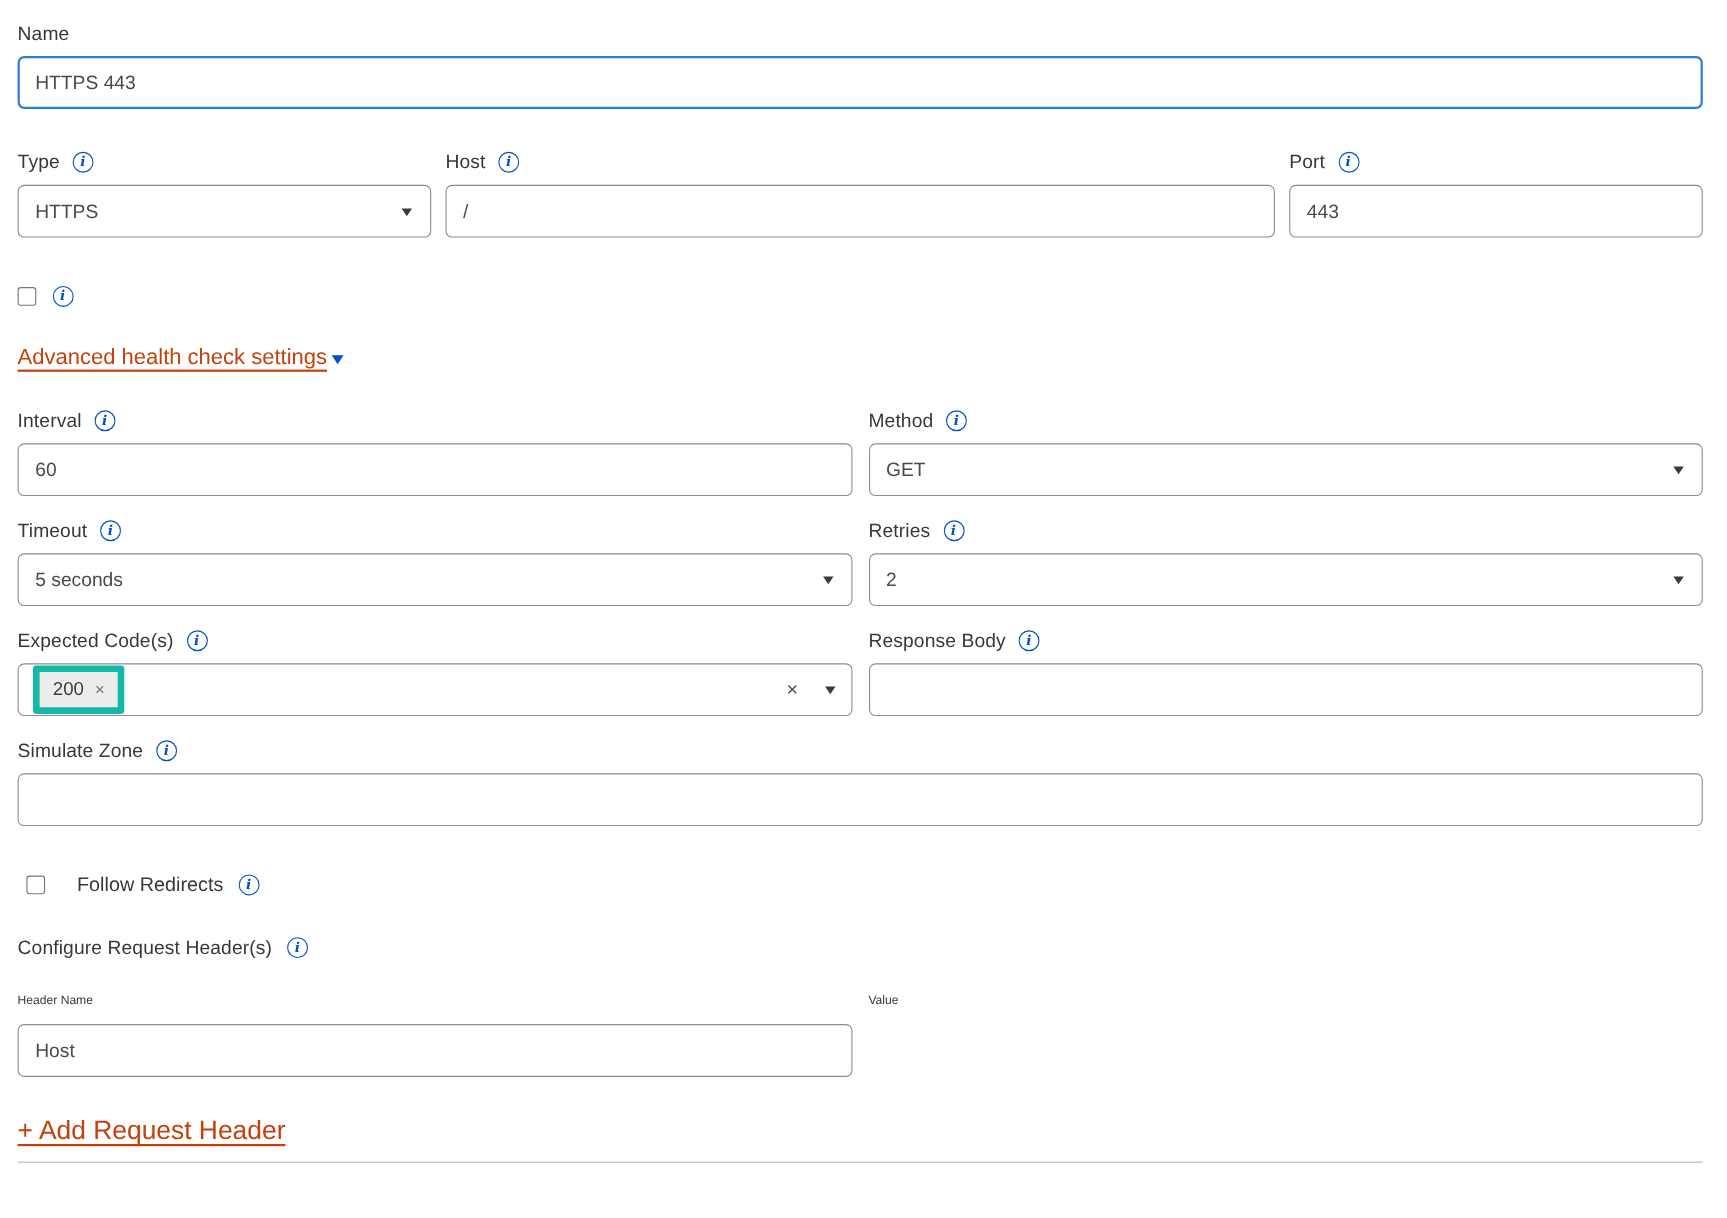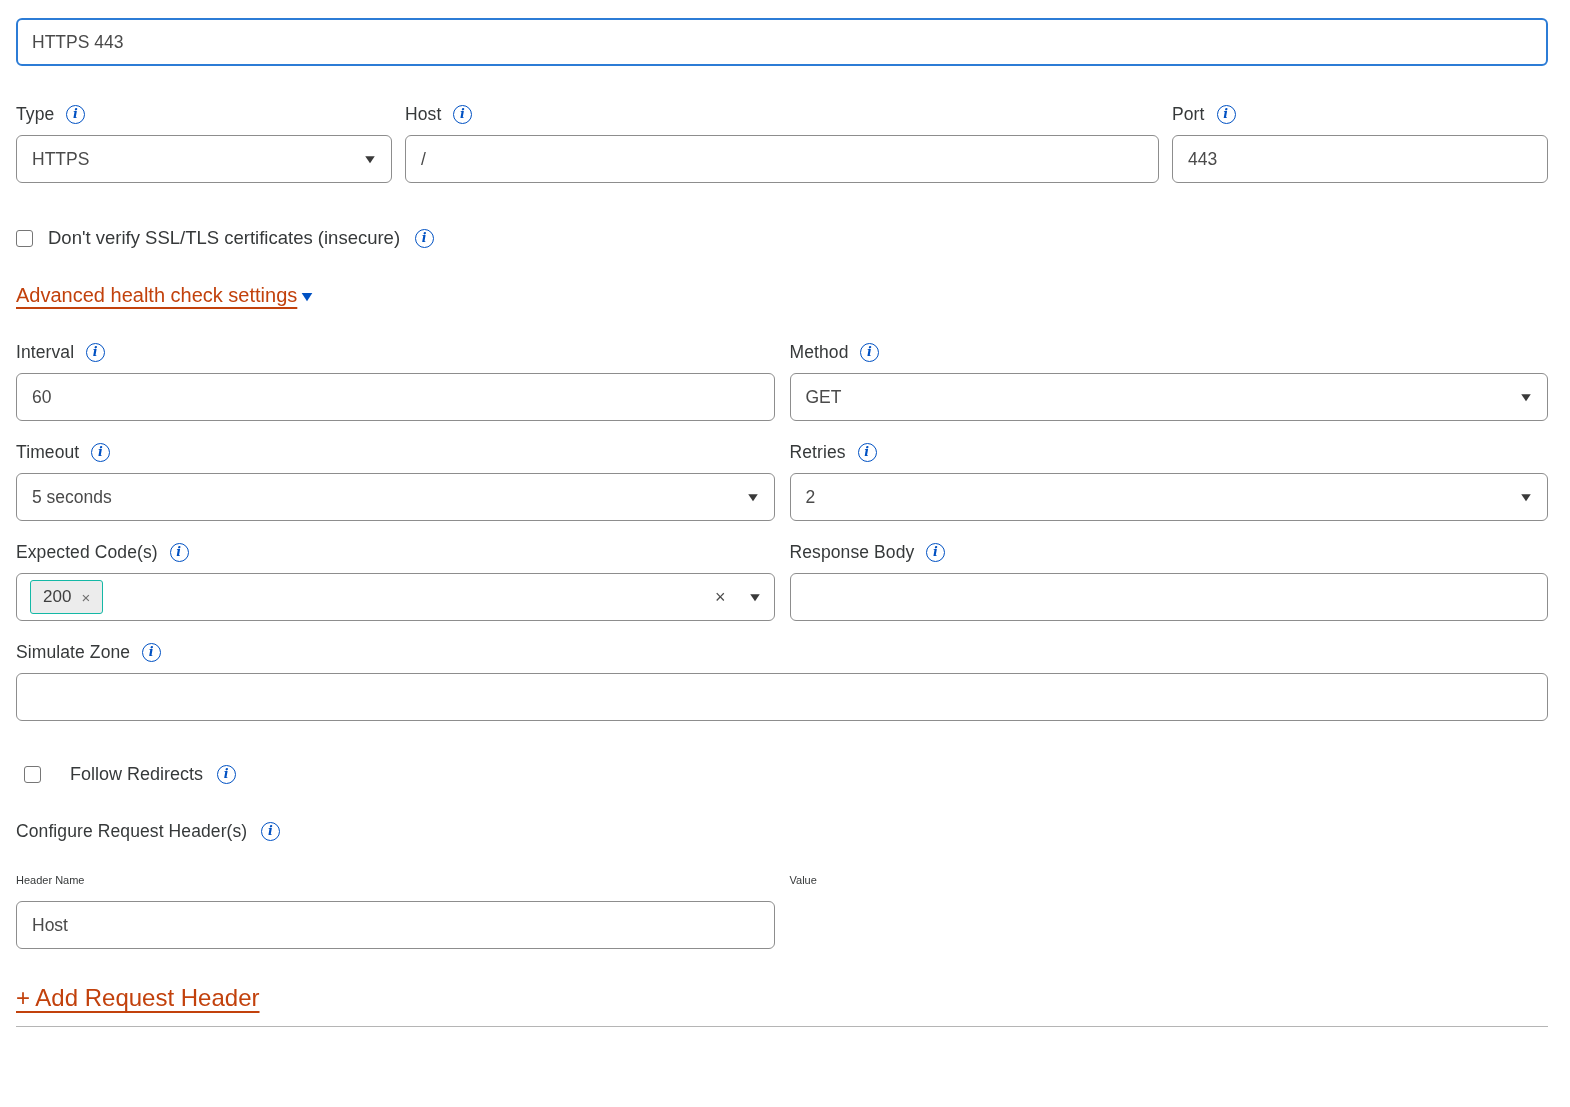--- a/index.html
+++ b/index.html
@@ -68,21 +68,21 @@
     font-size: 12px;
     color: #3a3a3a;
     transform: scaleX(1.35);
   }
   .multi-box { padding: 0 13px; }
   .tag {
     display: inline-flex;
     align-items: center;
     gap: 10px;
     background: #ececec;
-    border: 1px solid #14b8a6;
+    border: 6px solid #14b8a6;
     border-radius: 3px;
     padding: 6px 12px;
     font-size: 17px;
     color: #3f3f3f;
   }
   .tag-x { color: #6f6f6f; font-size: 15px; cursor: pointer; }
   .multi-controls {
     margin-left: auto;
     display: flex;
     align-items: center;
@@ -147,20 +147,23 @@
   .hdr-label-row { margin-bottom: 11px; height: 20px; display: flex; align-items: center; }
 
   .divider { border: none; border-top: 1px solid #b5b5b5; width: 100%; }
 </style>
 </head>
 <body>
 
 <div class="page">
 
   <div class="row-name">
+    <div class="label-row">
+      <span class="field-label">Name</span>
+    </div>
     <input class="text-input focused" type="text" value="HTTPS 443" style="">
   </div>
 
   <div class="row3">
     <div>
       <div class="label-row">
         <span class="field-label">Type</span>
         <span class="info-icon">i</span>
       </div>
       <div class="select-box">
@@ -179,21 +182,20 @@
       <div class="label-row">
         <span class="field-label">Port</span>
         <span class="info-icon">i</span>
       </div>
       <input class="text-input" type="text" value="443" style="">
     </div>
   </div>
 
   <div class="checkbox-row">
     <span class="checkbox"></span>
-    <span class="checkbox-label">Don't verify SSL/TLS certificates (insecure)</span>
     <span class="info-icon">i</span>
   </div>
 
   <div class="adv-link-row">
     <span class="link">Advanced health check settings</span>
     <span class="adv-caret">▼</span>
   </div>
 
   <div class="row2">
     <div>

